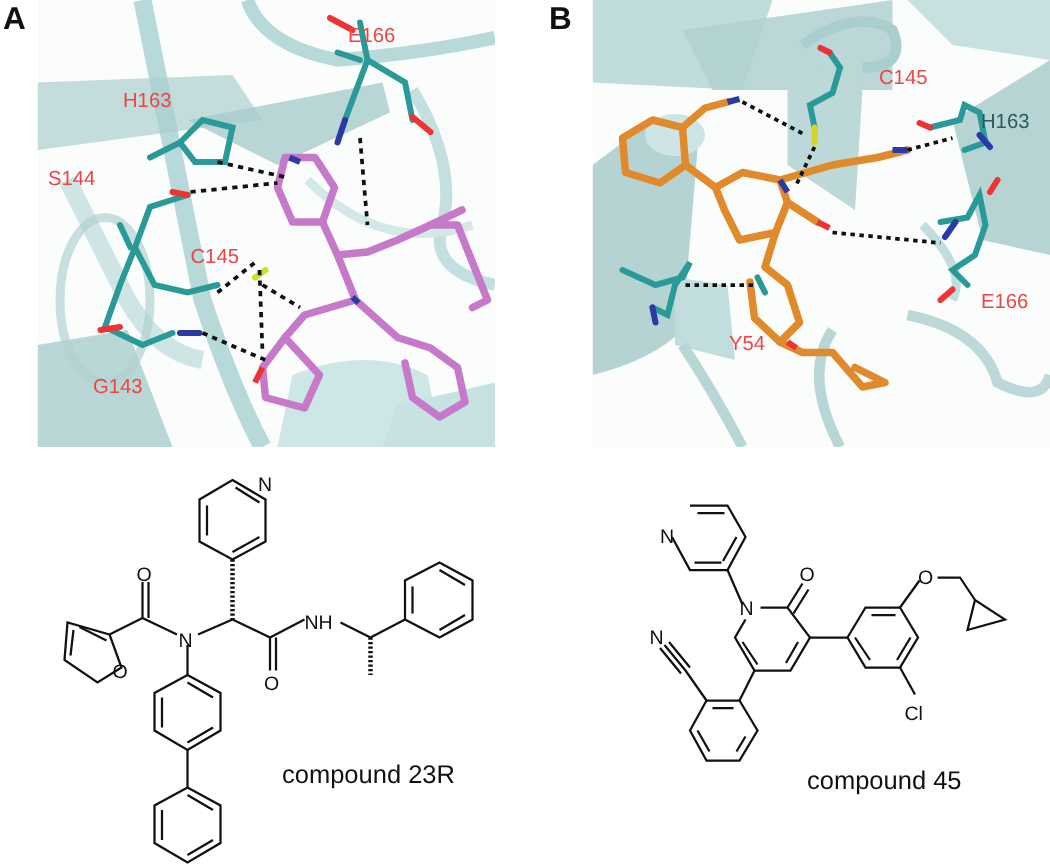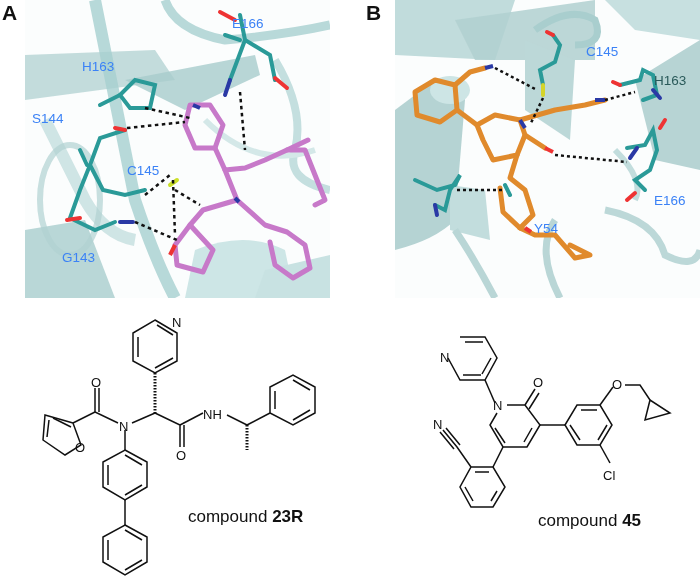--- a/index.html
+++ b/index.html
@@ -1,23 +1,23 @@
 <!DOCTYPE html>
 <html><head>
 <meta charset="utf-8">
 <style>
   html,body{margin:0;padding:0;background:#ffffff;}
   body{width:700px;height:578px;position:relative;overflow:hidden;font-family:"Liberation Sans",sans-serif;}
   .panel-letter{position:absolute;font-weight:bold;font-size:21px;color:#111;line-height:1;}
   .pdb{position:absolute;top:0;}
   .pdb svg{display:block;}
-  .res-label{position:absolute;font-size:13.5px;color:#3b82f6;line-height:1;}
+  .res-label{position:absolute;font-size:13.5px;color:#ef4444;line-height:1;}
   .struct{position:absolute;}
   .cmpd-label{position:absolute;font-size:17px;color:#111;line-height:1;white-space:nowrap;}
-  .cmpd-label b{font-weight:bold;}
+  .cmpd-label b{font-weight:normal;}
   .atom{font-family:"Liberation Sans",sans-serif;font-size:13px;fill:#111;}
 </style>
 </head>
 <body>
 
 <div class="panel-letter" style="left:2px;top:2px;">A</div>
 
 <div class="pdb" style="left:25px;width:305px;height:298px;">
   <svg width="305" height="298" viewBox="0 0 305 298">
     <rect width="305" height="298" fill="#fbfdfd"></rect>
@@ -150,21 +150,21 @@
       <path d="M210,100 L240,92"></path>
       <path d="M160,155 L232,162"></path>
       <path d="M62,190 L108,190"></path>
     </g>
   </svg>
 </div>
 
 <div class="res-label" style="left:586px;top:45px;">C145</div>
 <div class="res-label" style="left:654px;top:74px;color:#2a5a5a;">H163</div>
 <div class="res-label" style="left:654px;top:194px;">E166</div>
-<div class="res-label" style="left:486px;top:222px;margin-left:48px;">Y54</div>
+<div class="res-label" style="left:486px;top:222px;">Y54</div>
 
 <div class="struct" style="left:35px;top:315px;width:300px;height:263px;">
   <svg width="300" height="263" viewBox="0 0 300 263" stroke="#111" stroke-width="1.5" fill="none">
 
     <path d="M100,8 L140,8 L140,48 L120,63 L100,48 Z" opacity="0"></path>
     <path d="M120,5 L142,18 L142,46 L120,58 L98,46 L98,18 Z"></path>
     <path d="M103,22 L103,42 M122,10 L138,20 M120,53 L138,43"></path>
 
     <path d="M120,58 L120,98" stroke-dasharray="1.5,1.5" stroke-width="3"></path>
 

